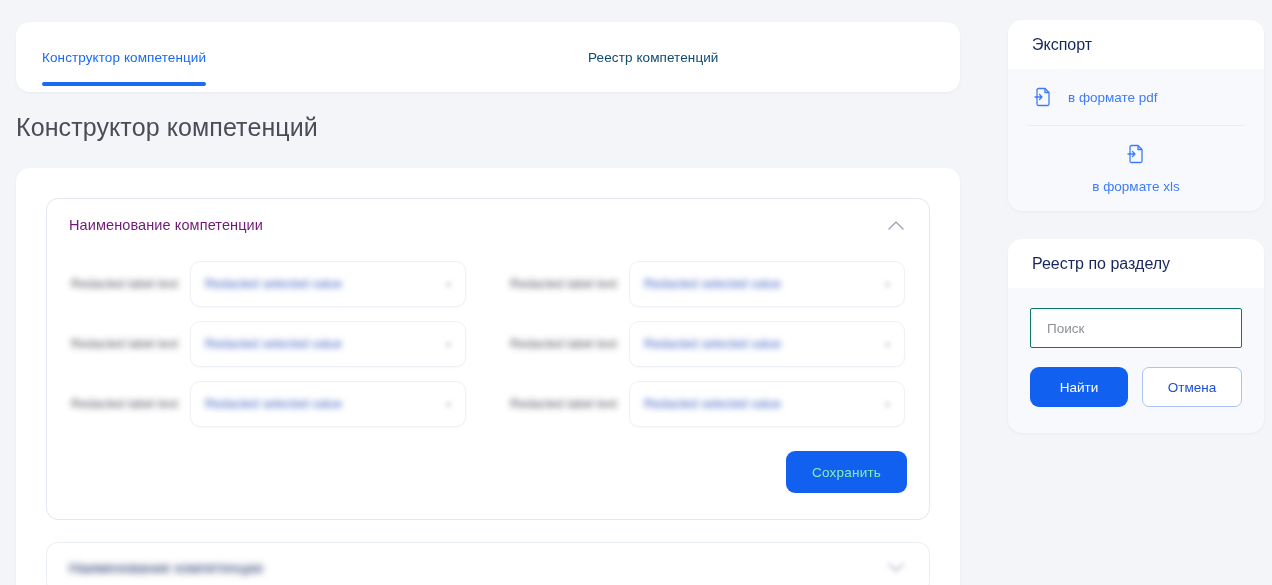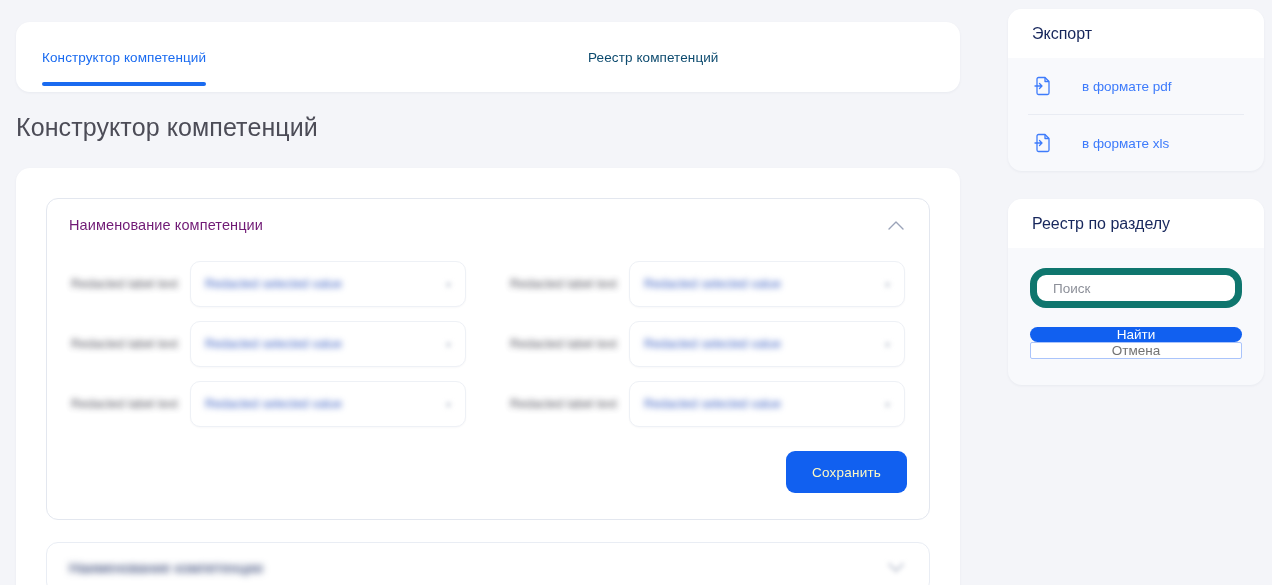--- a/index.html
+++ b/index.html
@@ -25,21 +25,21 @@
 
   .left-col {
     position: absolute;
     left: 0; top: 0;
     width: 976px;
     height: 526px;
   }
 
   .right-col {
     position: absolute;
-    left: 1008px; top: 9px;
+    left: 1008px; top: 20px;
     width: 256px;
   }
 
   
   .tabbar {
     position: absolute;
     left: 16px; top: 22px;
     width: 944px;
     height: 70px;
     background: #ffffff;
@@ -172,21 +172,21 @@
   }
 
   
   .save-row {
     display: flex;
     justify-content: flex-end;
     margin-top: 24px;
   }
   .btn-save {
     background: #1160f0;
-    color: #fef9c3;
+    color: #86efac;
     border: none;
     border-radius: 9px;
     font-size: 13.5px;
     font-family: inherit;
     padding: 0 26px;
     height: 42px;
     cursor: pointer;
     letter-spacing: .2px;
   }
 
@@ -221,71 +221,72 @@
     background: #ffffff;
     padding: 16px 24px 15px 24px;
     font-size: 16px;
     color: #17275c;
   }
   .panel-body { padding: 0; }
 
   .export-item {
     display: flex;
     align-items: center;
-    gap: 28px;
+    gap: 14px;
     padding: 17px 24px;
     cursor: pointer;
   }
   .export-item + .export-item {
     border-top: 1px solid #e9ecf3;
     margin: 0 20px;
     padding-left: 4px;
     padding-right: 4px;
+    flex-direction: column;
   }
   .export-label {
     font-size: 13.5px;
     color: #3d7bfb;
   }
   .export-icon { width: 22px; height: 22px; flex: none; }
 
   .search-body { padding: 20px 22px 26px 22px; }
   .search-input {
     width: 100%;
     height: 40px;
-    border: 7px solid #0f766e;
-    border-radius: 16px;
+    border: 1px solid #0f766e;
+    border-radius: 2px;
     background: #fff;
     padding: 0 16px;
     font-size: 13.5px;
     font-family: inherit;
     color: #33343a;
     outline: none;
   }
   .search-input::placeholder { color: #8d9099; }
   .search-btns {
     display: flex;
+    gap: 14px;
     margin-top: 19px;
-    flex-direction: column;
   }
   .btn-find {
     background: #1160f0;
     color: #fff;
     border: none;
     border-radius: 9px;
     height: 40px;
     flex: 1;
     font-size: 13.5px;
     font-family: inherit;
     cursor: pointer;
   }
   .btn-cancel {
     background: #fff;
-    color: #737373;
+    color: #1d4ed8;
     border: 1px solid #aac4fb;
-    border-radius: 2px;
+    border-radius: 7px;
     height: 40px;
     flex: 1;
     font-size: 13.5px;
     font-family: inherit;
     cursor: pointer;
   }
 </style>
 </head>
 <body>
 

